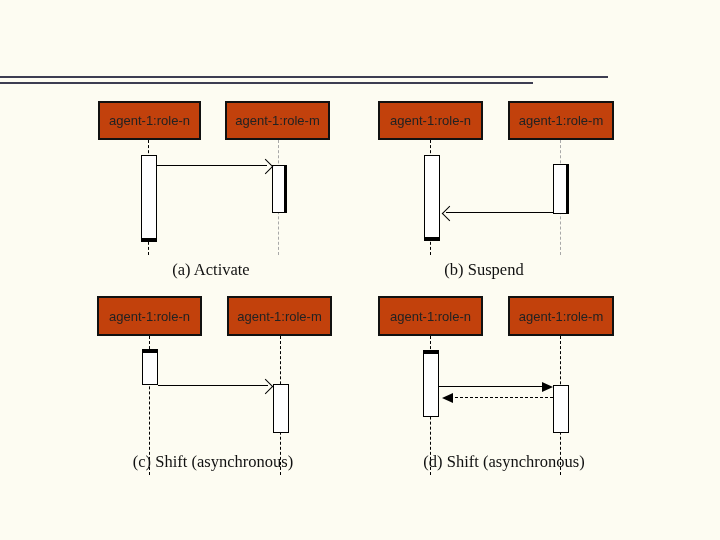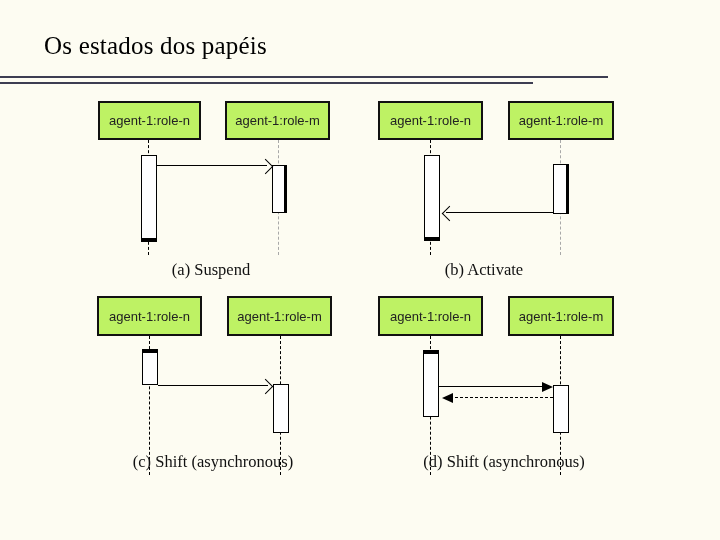--- a/index.html
+++ b/index.html
@@ -15,21 +15,21 @@
     font-family:"Liberation Serif", serif;
     font-size:25px; color:#000; letter-spacing:0.2px;
     white-space:nowrap;
   }
   .rule { position:absolute; left:0; background:#3d3d52; }
   .rule-1 { top:76px; width:608px; height:2px; }
   .rule-2 { top:82px; width:533px; height:2px; }
 
   .box {
     position:absolute; box-sizing:border-box;
-    background:#bef264; border:2px solid #111;
+    background:#c2410c; border:2px solid #111;
     display:flex; align-items:center; justify-content:center;
     font-size:13px; color:#222; white-space:nowrap;
     z-index:2;
   }
   .lifeline { position:absolute; width:0; border-left:1.5px dashed #000; z-index:1; }
   .lifeline.gray { border-left-color:#a8a8a8; }
   .bar {
     position:absolute; box-sizing:border-box;
     background:#fff; border:1.5px solid #000; z-index:2;
   }
@@ -50,46 +50,45 @@
     font-family:"Liberation Serif", serif;
     font-size:16.5px; color:#111; white-space:nowrap;
     z-index:2;
   }
 </style>
 </head>
 <body>
 
 <div class="slide">
 
-  <div class="title">Os estados dos papéis</div>
   <div class="rule rule-1"></div>
   <div class="rule rule-2"></div>
 
   <div>
     <div class="lifeline" style="left:148px; top:140px; height:115px;"></div>
     <div class="lifeline gray" style="left:278px; top:140px; height:115px;"></div>
     <div class="box" style="left:98px; top:101px; width:103px; height:39px;">agent-1:role-n</div>
     <div class="box" style="left:225px; top:101px; width:105px; height:39px;">agent-1:role-m</div>
     <div class="bar thick-bottom" style="left:141px; top:155px; width:16px; height:87px;"></div>
     <div class="bar thick-right" style="left:272px; top:165px; width:15px; height:48px;"></div>
     <div class="msg" style="left:157px; top:165px; width:110px;"></div>
     <div class="chev right" style="left:260px; top:161px;"></div>
-    <div class="caption" style="left:61px; top:260px;">(a) Suspend</div>
+    <div class="caption" style="left:61px; top:260px;">(a) Activate</div>
   </div>
 
   <div>
     <div class="lifeline" style="left:430px; top:140px; height:115px;"></div>
     <div class="lifeline gray" style="left:560px; top:140px; height:115px;"></div>
     <div class="box" style="left:378px; top:101px; width:105px; height:39px;">agent-1:role-n</div>
     <div class="box" style="left:508px; top:101px; width:106px; height:39px;">agent-1:role-m</div>
     <div class="bar thick-bottom" style="left:424px; top:155px; width:16px; height:86px;"></div>
     <div class="bar thick-right" style="left:553px; top:164px; width:16px; height:50px;"></div>
     <div class="msg" style="left:446px; top:212px; width:107px;"></div>
     <div class="chev left" style="left:444px; top:208px;"></div>
-    <div class="caption" style="left:334px; top:260px;">(b) Activate</div>
+    <div class="caption" style="left:334px; top:260px;">(b) Suspend</div>
   </div>
 
   <div>
     <div class="lifeline" style="left:149px; top:336px; height:139px;"></div>
     <div class="lifeline" style="left:280px; top:336px; height:139px;"></div>
     <div class="box" style="left:97px; top:296px; width:105px; height:40px;">agent-1:role-n</div>
     <div class="box" style="left:227px; top:296px; width:105px; height:40px;">agent-1:role-m</div>
     <div class="bar thick-top" style="left:142px; top:349px; width:16px; height:36px;"></div>
     <div class="bar" style="left:273px; top:384px; width:16px; height:49px;"></div>
     <div class="msg" style="left:158px; top:385px; width:110px;"></div>

